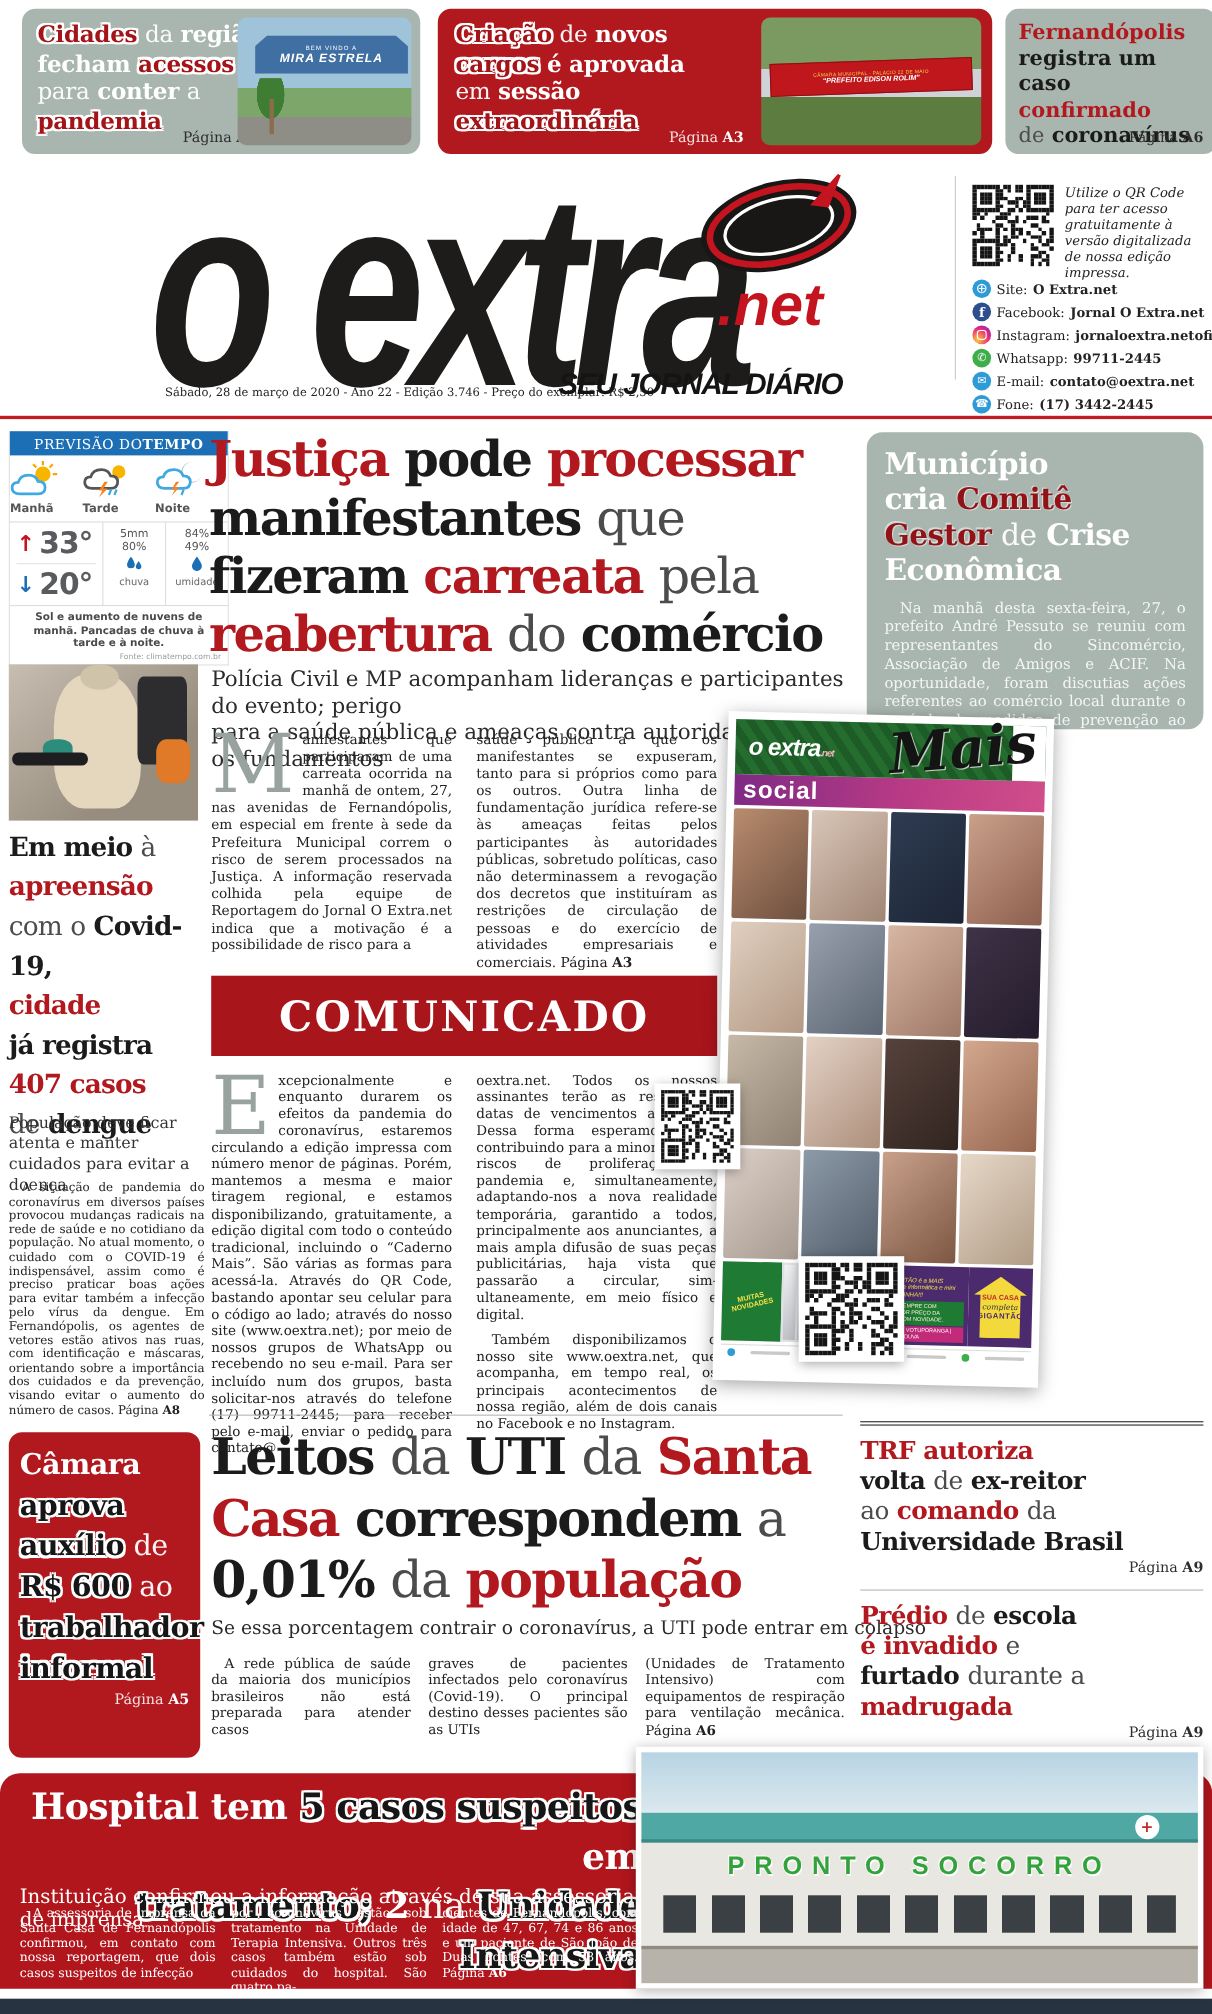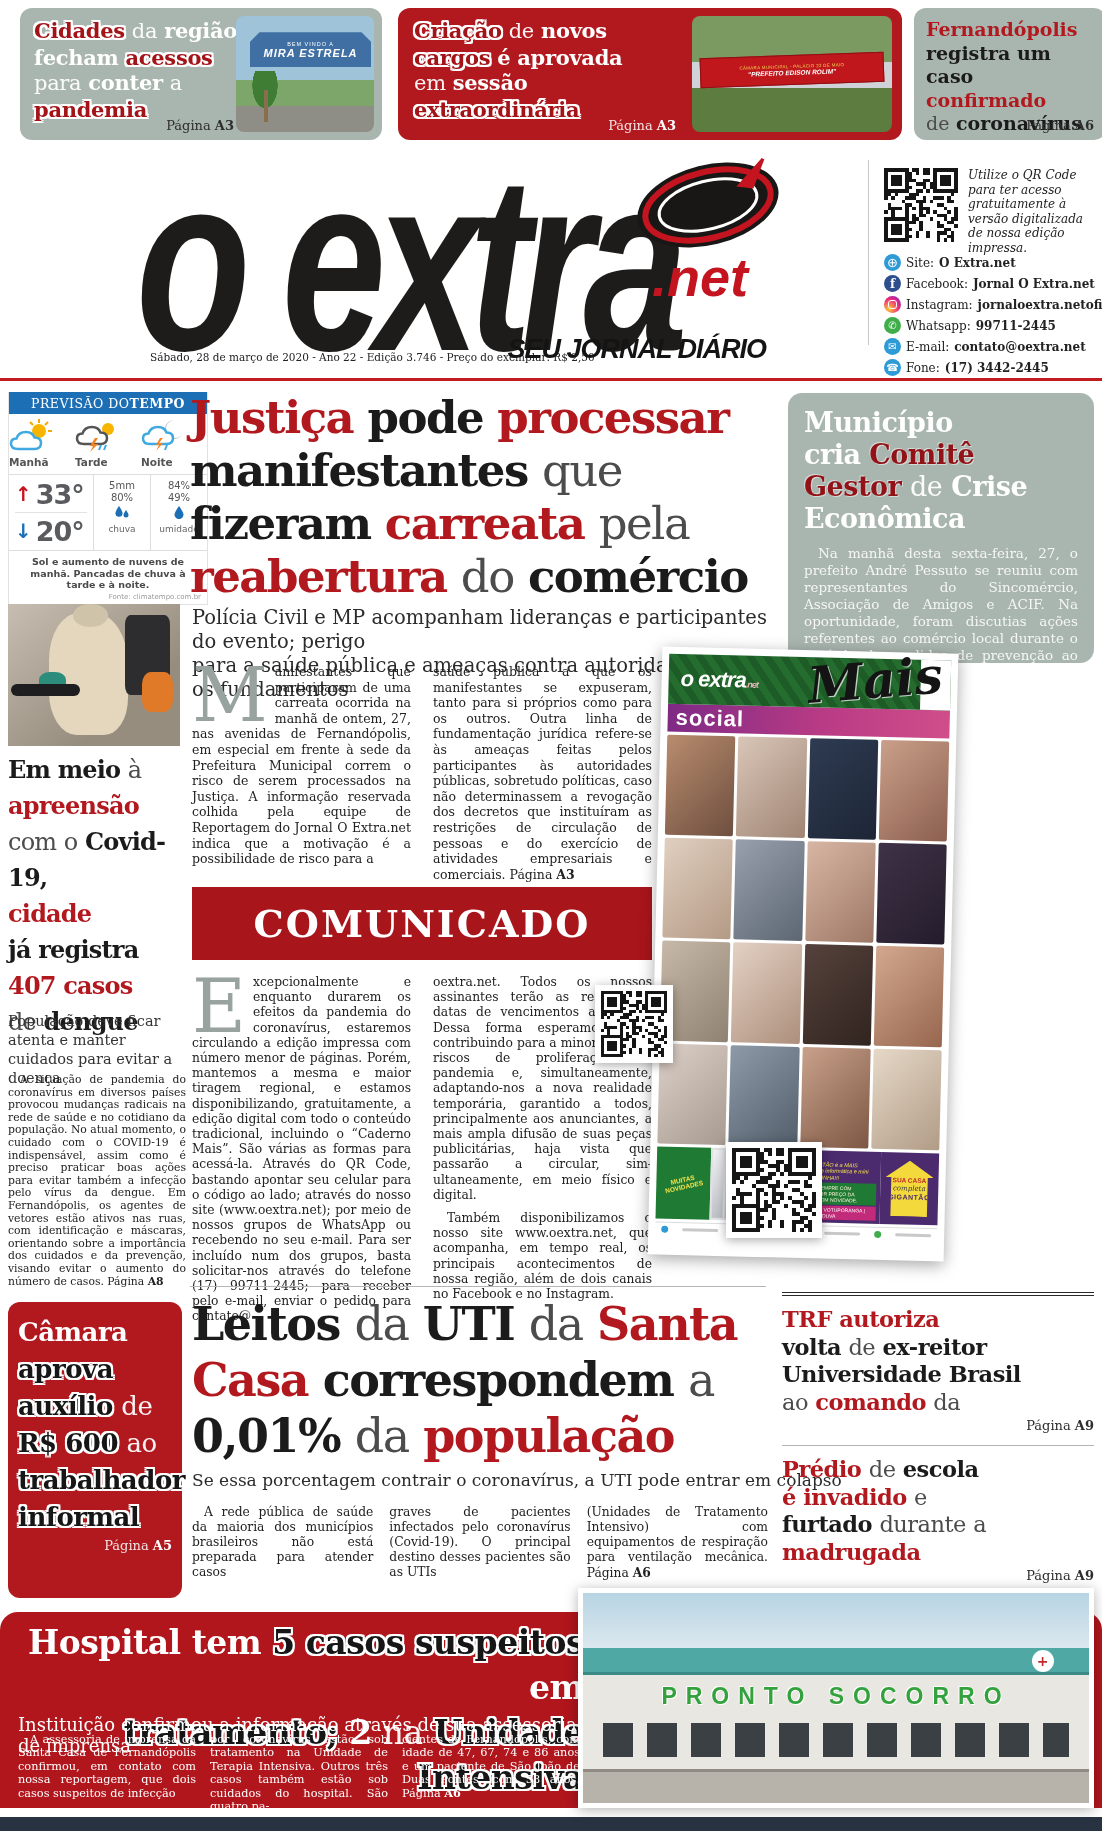--- a/index.html
+++ b/index.html
@@ -185,21 +185,21 @@
 <div id="page">
 
   <div class="abs story-box sb-gray" style="left:8px;top:8px;width:362px;height:132px;">
     <div class="abs hl sb-head" style="left:14px;top:10px;width:208px;">
         <div class="hl-line"><span class="w-ro">Cidades</span> <span class="w-wl">da</span> <span class="w-w">região</span></div>
         <div class="hl-line"><span class="w-w">fecham</span> <span class="w-ro">acessos</span></div>
         <div class="hl-line"><span class="w-wl">para</span> <span class="w-w">conter</span> <span class="w-wl">a</span></div>
         <div class="hl-line"><span class="w-ro">pandemia</span></div>
       </div>
     <div class="abs pagina" style="left:14px;bottom:7px;width:200px;text-align:right;"><span>Página</span> <b>A3</b></div>
-    <div class="sb-photo ph-mira" style="right:8px;top:8px;bottom:8px;width:138px;">
+    <div class="sb-photo ph-mira" style="right:8px;top:8px;bottom:8px;width:158px;">
       <div class="mira-arch">
         <span class="mira-l1">BEM VINDO A</span>
         <span class="mira-l2">MIRA ESTRELA</span>
       </div>
       <div class="palm"></div>
     </div>
   </div>
 
   <div class="abs story-box sb-red" style="left:386px;top:8px;width:504px;height:132px;">
     <div class="abs hl sb-head" style="left:16px;top:10px;width:268px;">
@@ -1833,22 +1833,22 @@
         <div class="hl-line"><span class="w-ko">informal</span></div>
       </div>
     <div class="pagina pag-right" style="color:#f3e2e2;"><span>Página</span> <b style="color:#fff;">A5</b></div>
   </div>
 
   <div class="abs" style="left:782px;top:1292px;width:312px;">
     <div class="dbl-rule"></div>
     <div class="hl rcol-hl" style="margin-top:10px;">
         <div class="hl-line"><span class="w-r">TRF</span> <span class="w-r">autoriza</span></div>
         <div class="hl-line"><span class="w-k">volta</span> <span class="w-l">de</span> <span class="w-k">ex-reitor</span></div>
+        <div class="hl-line"><span class="w-l">ao</span> <span class="w-r">comando</span> <span class="w-l">da</span></div>
         <div class="hl-line"><span class="w-k">Universidade</span> <span class="w-k">Brasil</span></div>
-        <div class="hl-line"><span class="w-l">ao</span> <span class="w-r">comando</span> <span class="w-l">da</span></div>
       </div>
     <div class="pagina pag-right"><span>Página</span> <b>A9</b></div>
     <div class="thin-rule" style="margin:12px 0 10px;"></div>
     <div class="hl rcol-hl">
         <div class="hl-line"><span class="w-r">Prédio</span> <span class="w-l">de</span> <span class="w-k">escola</span></div>
         <div class="hl-line"><span class="w-r">é</span> <span class="w-r">invadido</span> <span class="w-l">e</span></div>
         <div class="hl-line"><span class="w-k">furtado</span> <span class="w-l">durante</span> <span class="w-l">a</span></div>
         <div class="hl-line"><span class="w-r">madrugada</span></div>
       </div>
     <div class="pagina pag-right"><span>Página</span> <b>A9</b></div>

